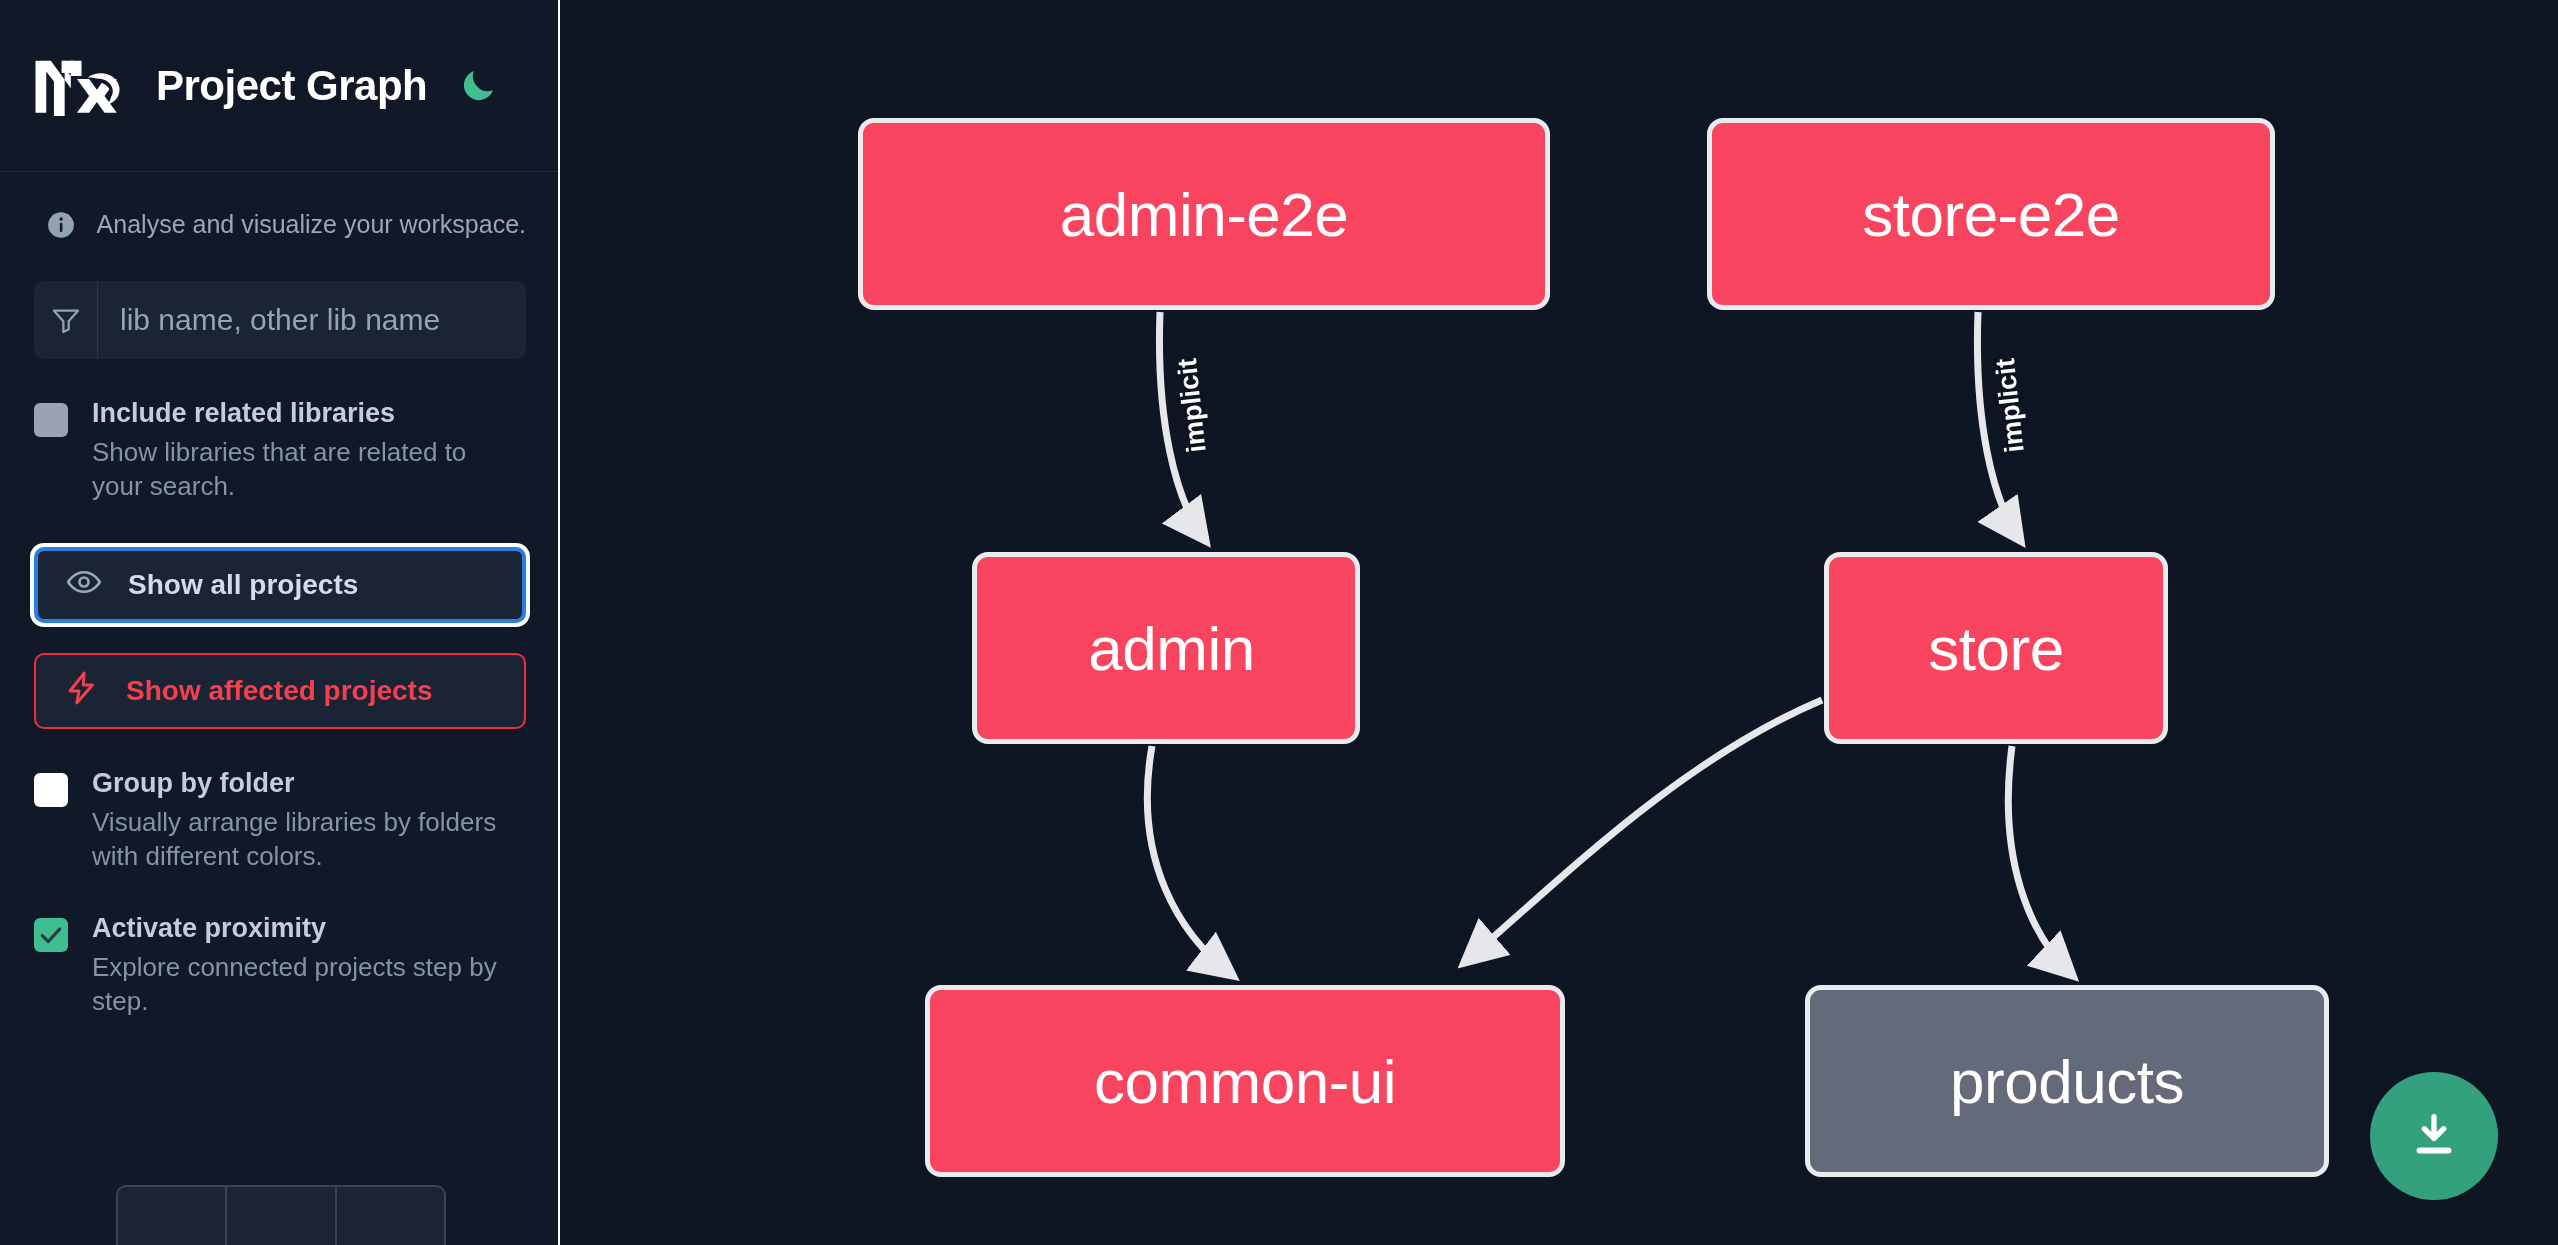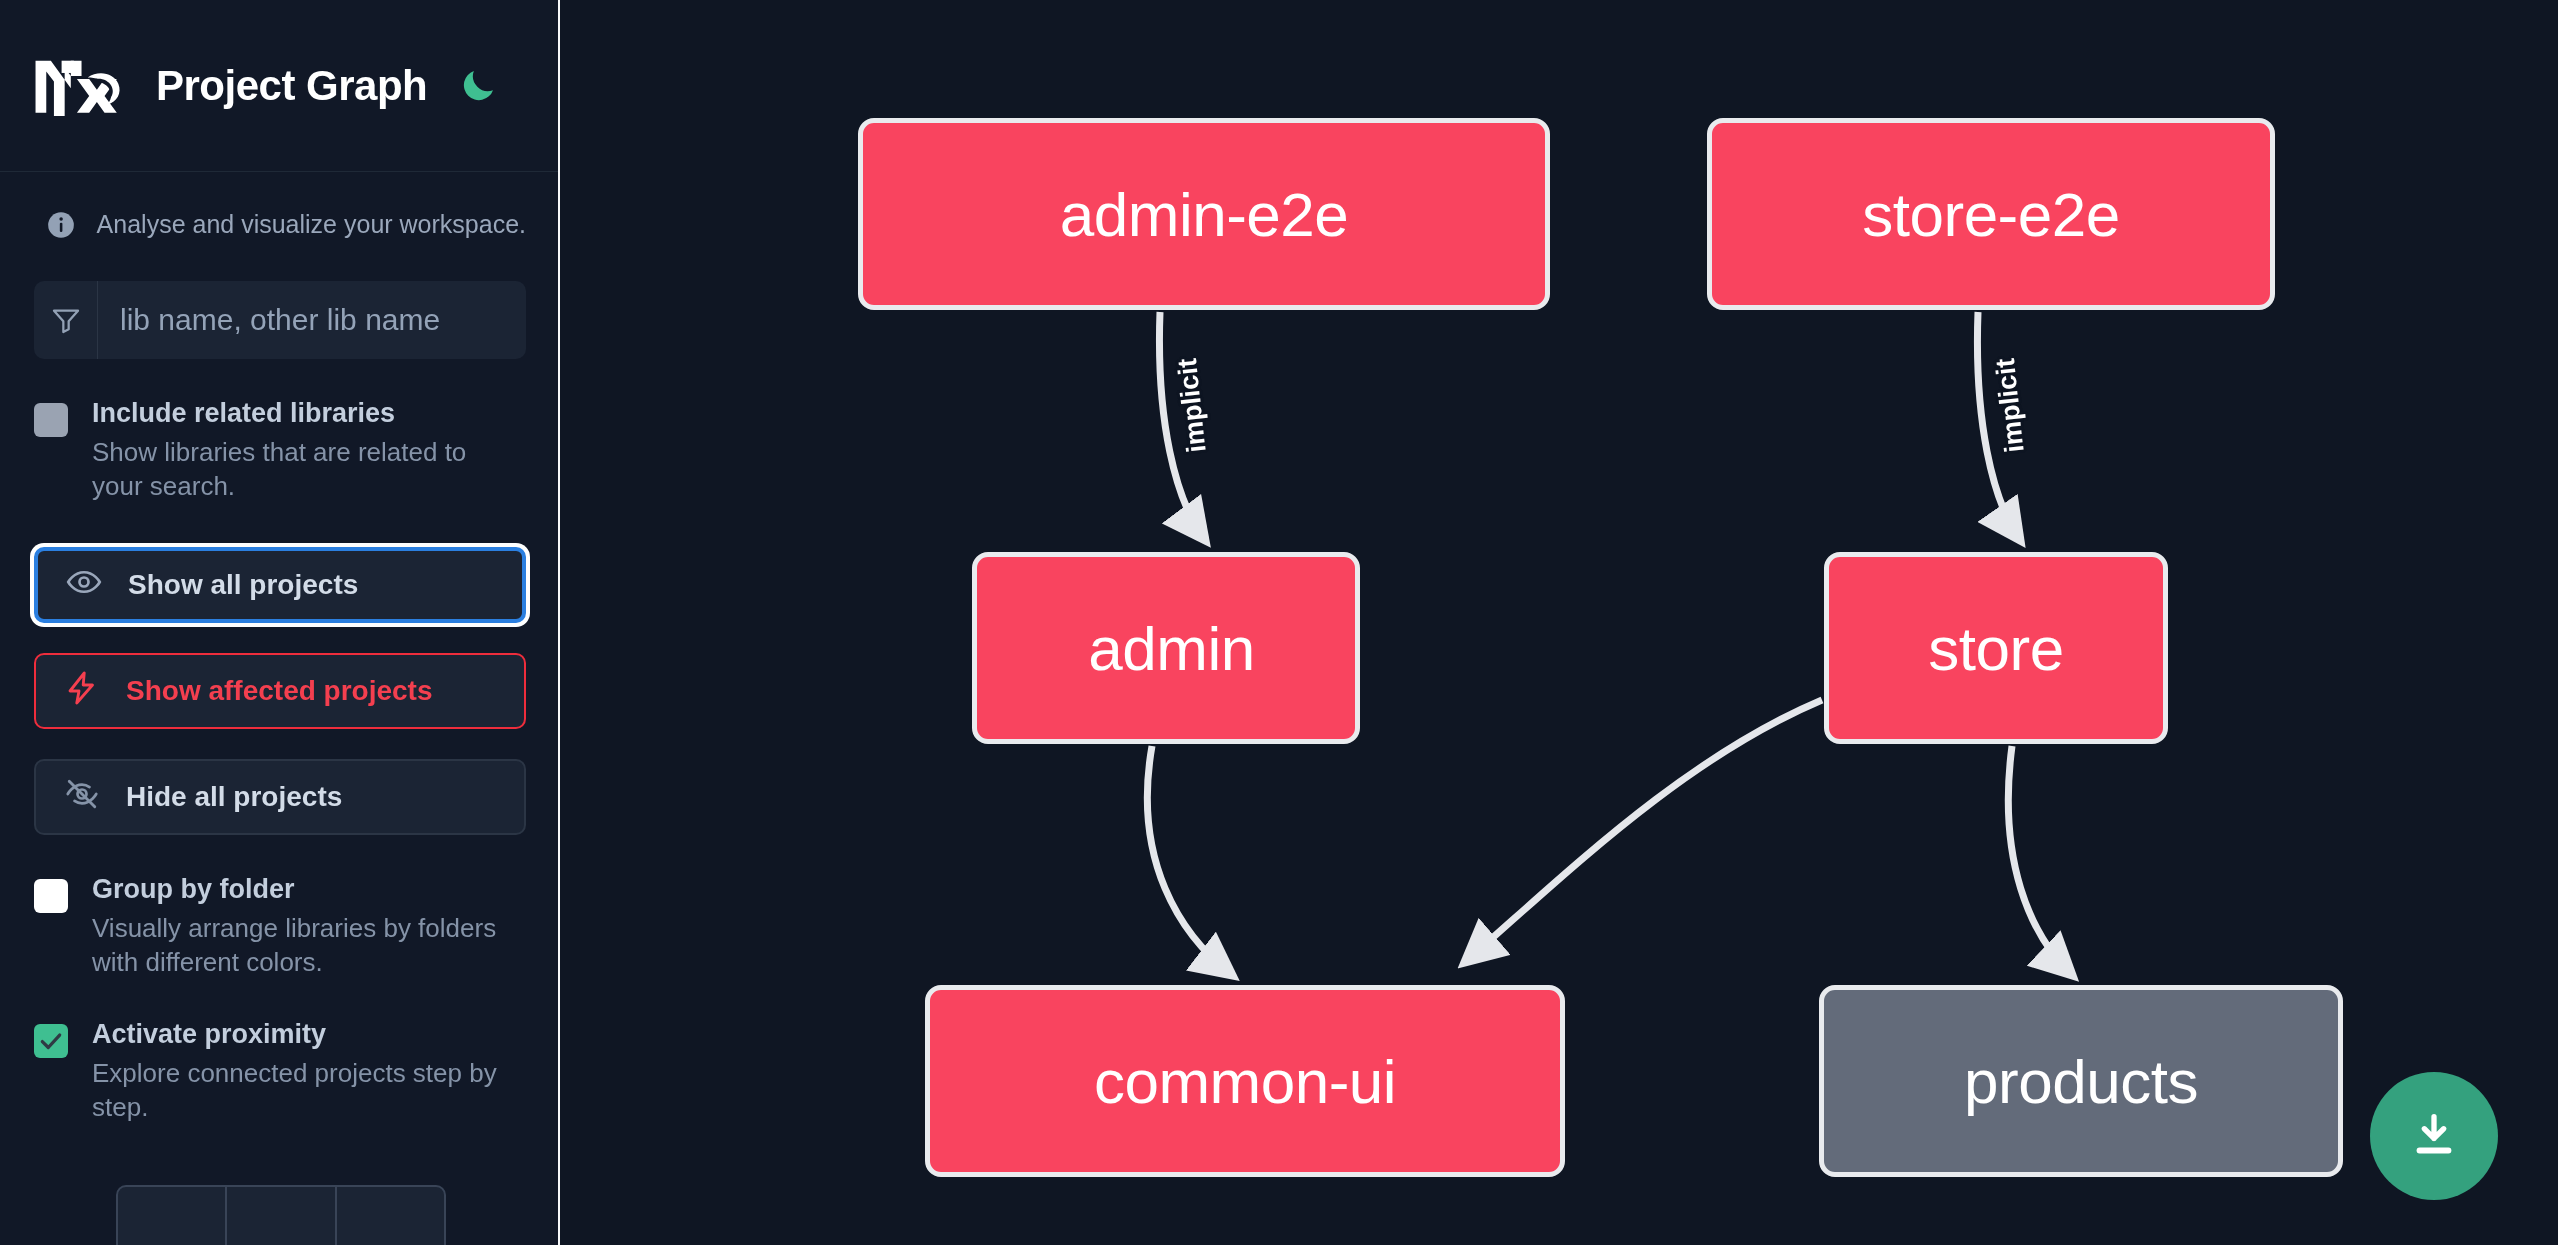--- a/index.html
+++ b/index.html
@@ -175,21 +175,21 @@
     border: 5px solid #e9ebee;
     display: flex; align-items: center; justify-content: center;
     color: #ffffff;
     font-size: 62px;
     font-weight: 400;
     letter-spacing: -0.5px;
     cursor: pointer;
     white-space: nowrap;
   }
   .node.pink { background: #f9445f; }
-  .node.gray { background: #636b7a; margin-left: 14px; }
+  .node.gray { background: #636b7a; }
 
   .edge-label {
     position: absolute;
     color: #ffffff;
     font-size: 27px;
     font-weight: 700;
     transform-origin: center center;
     white-space: nowrap;
     text-shadow: 0 0 3px #0f1623, 0 0 3px #0f1623;
   }
@@ -272,30 +272,20 @@
 
       <div class="btn danger">
         <span>
           <svg viewBox="0 0 24 24" width="36" height="36" aria-hidden="true">
             <path d="M13.5 2 4 14h6l-1.5 8L19 10h-6.2z" fill="none" stroke="#f43f4f" stroke-width="1.9" stroke-linejoin="round"></path>
           </svg>
         </span>
         <span class="btn-label">Show affected projects</span>
       </div>
 
-      <div class="btn muted">
-        <span>
-          <svg viewBox="0 0 24 24" width="36" height="36" aria-hidden="true">
-            <path d="M2.5 12S6 5.8 12 5.8c2 0 3.7.7 5 1.6M21.5 12s-3.5 6.2-9.5 6.2c-2 0-3.7-.7-5-1.6" fill="none" stroke="#8593a8" stroke-width="1.8" stroke-linecap="round"></path>
-            <circle cx="12" cy="12" r="3" fill="none" stroke="#8593a8" stroke-width="1.8"></circle>
-            <path d="M3.5 3.5 20.5 20.5" stroke="#8593a8" stroke-width="1.9" stroke-linecap="round"></path>
-          </svg>
-        </span>
-        <span class="btn-label">Hide all projects</span>
-      </div>
     </div>
 
     <div class="check-row">
       <span class="cb white"></span>
       <span class="cb-body">
         <span class="cb-label">Group by folder</span>
         <span class="cb-desc">Visually arrange libraries by folders with different colors.</span>
       </span>
     </div>
 

